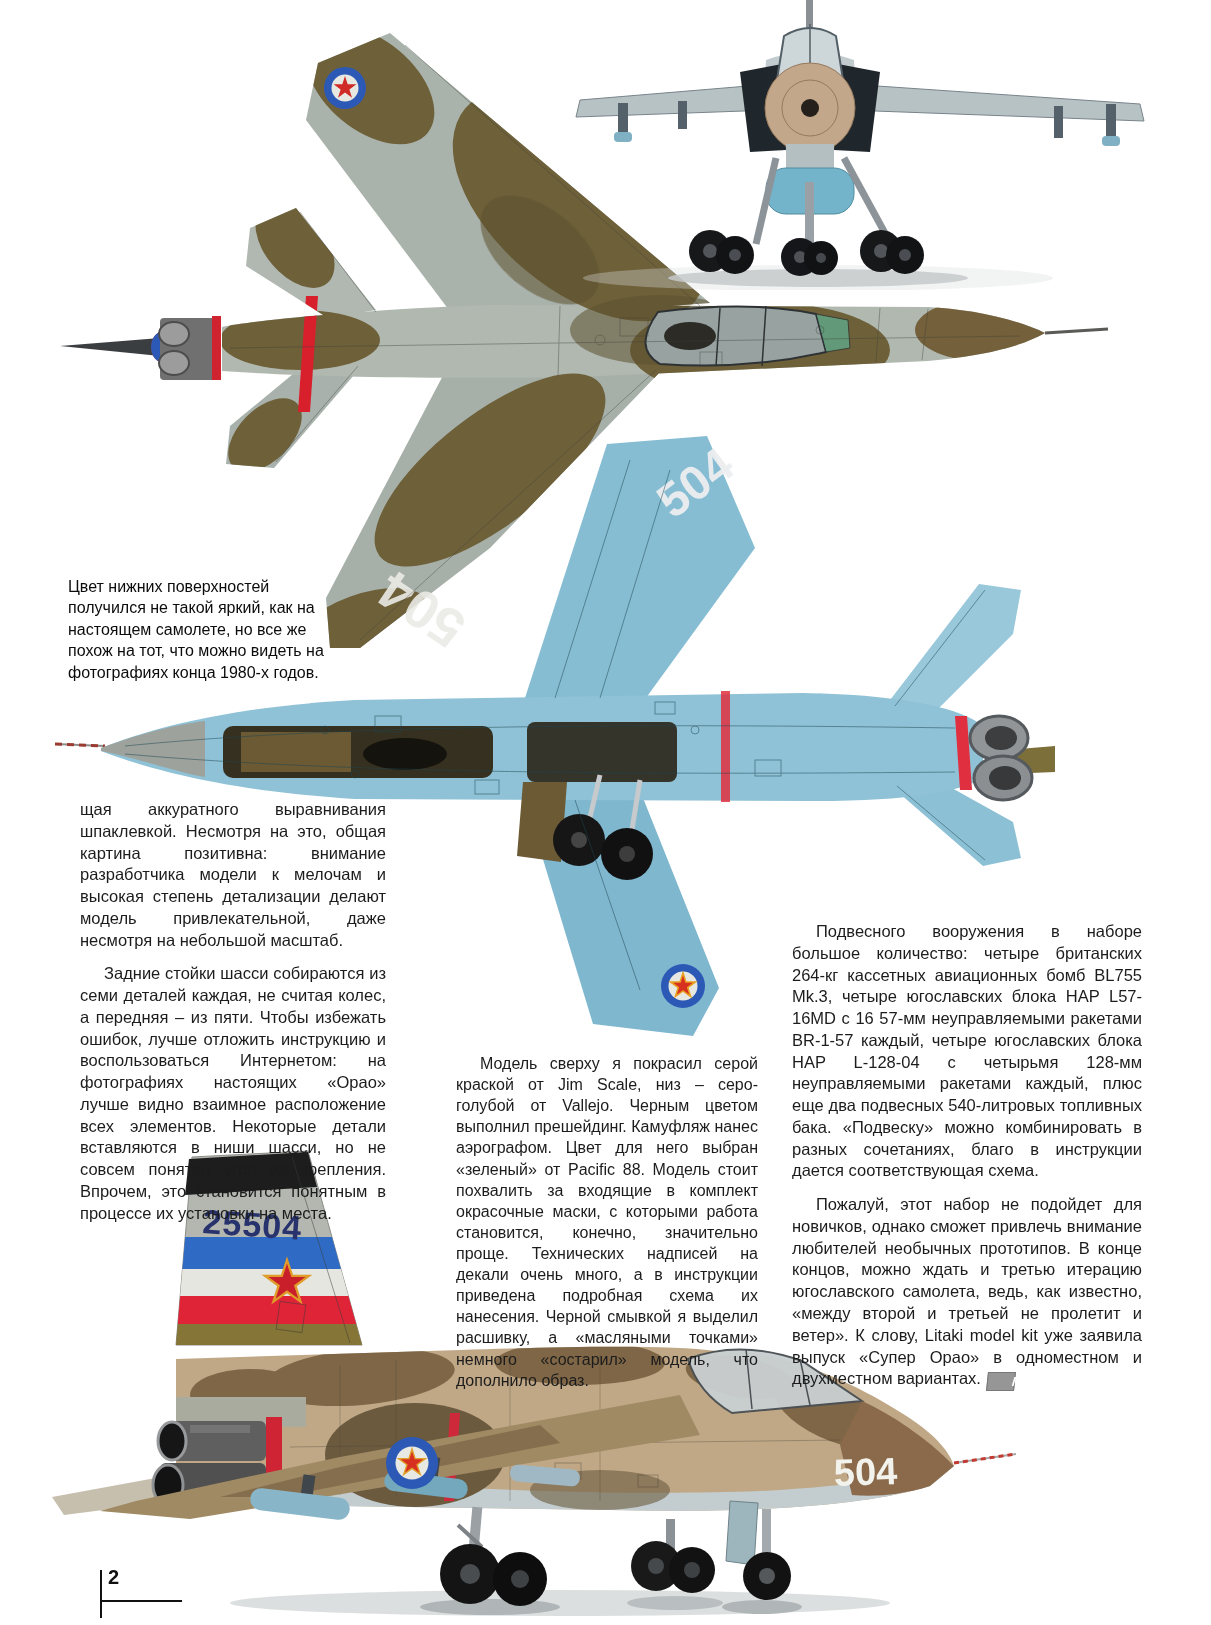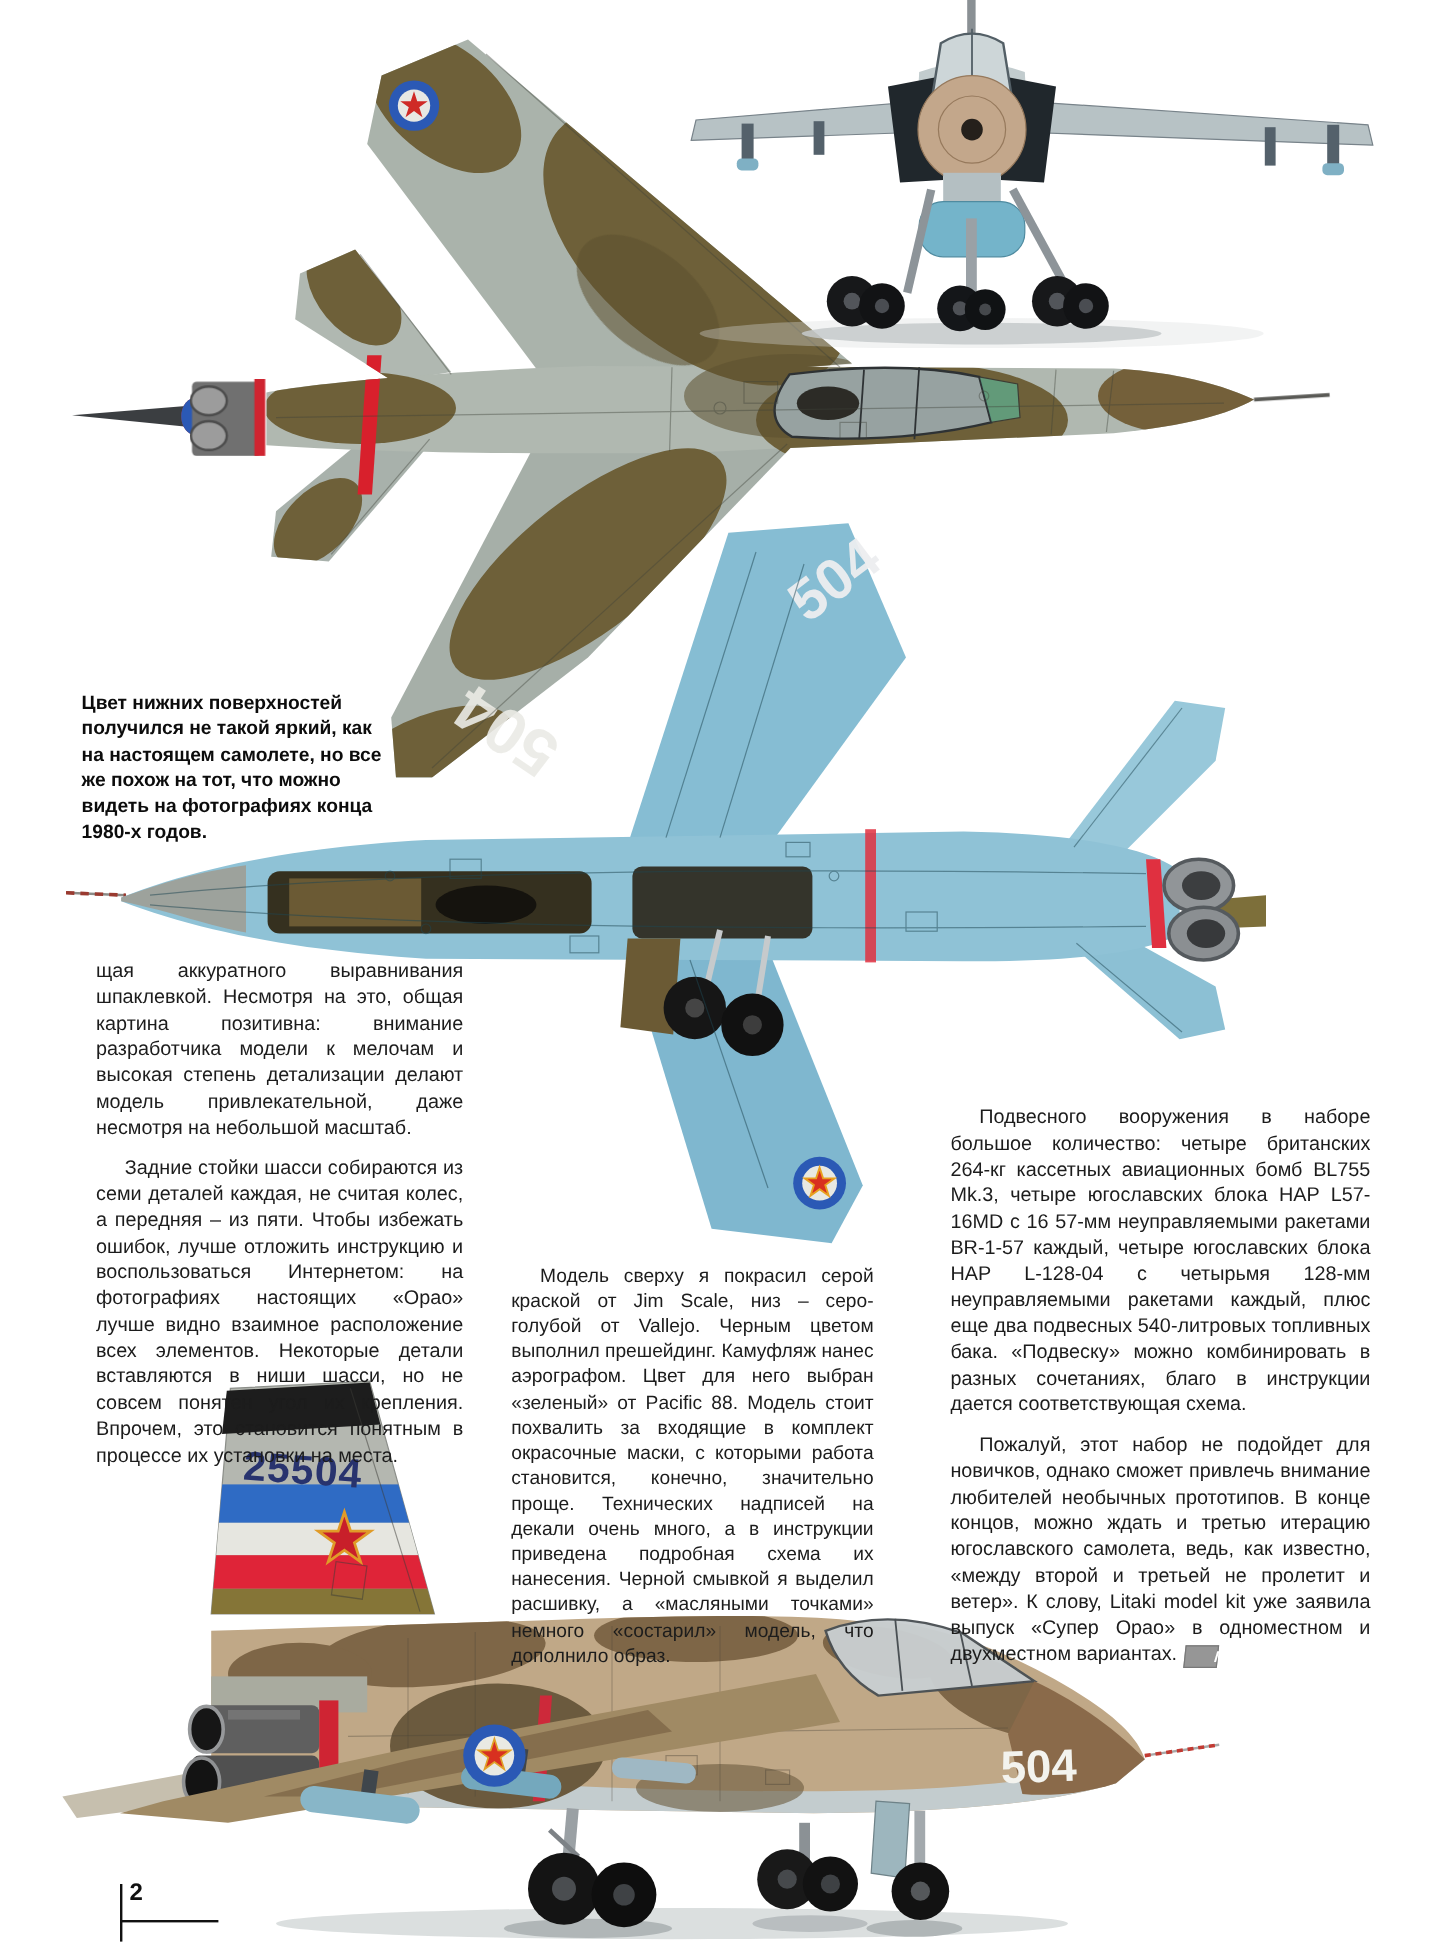--- a/index.html
+++ b/index.html
@@ -1,25 +1,25 @@
 <!DOCTYPE html>
 <html lang="ru"><head>
 <meta charset="utf-8">
 <style>
   html,body{margin:0;padding:0;background:#e9e9e9;}
   .page{position:relative;width:1211px;height:1625px;background:#fff;overflow:hidden;
         font-family:"Liberation Sans","DejaVu Sans",sans-serif;}
   .photo{position:absolute;}
   .textblock{position:absolute;z-index:5;color:#1c1c1c;}
-  .caption{left:68px;top:576px;width:262px;font-weight:bold;font-size:16px;line-height:1.34;color:#0c0c0c;}
+  .caption{left:68px;top:576px;width:262px;font-weight:normal;font-size:16px;line-height:1.34;color:#0c0c0c;}
   .col{text-align:justify;font-size:16.5px;line-height:1.32;}
   .col p{margin:12px;}
   .col p.ind{text-indent:24px;}
   #col-left{left:68px;top:787px;width:330px;}
-  #col-mid{left:414px;top:1041px;width:326px;font-size:16px;}
+  #col-mid{left:444px;top:1041px;width:326px;font-size:16px;}
   #col-right{left:780px;top:909px;width:374px;}
   .endmark{display:inline-block;width:26px;height:17px;background:#969696;border:1px solid #787878;
            color:#fff;font-style:italic;font-weight:bold;font-size:13px;line-height:17px;
            text-align:center;margin-left:6px;vertical-align:-2px;transform:skewX(-6deg);}
   .footer-tick{position:absolute;left:100px;top:1570px;width:2px;height:48px;background:#111;z-index:6;}
   .footer-num{position:absolute;left:108px;top:1566px;font-size:20px;font-weight:600;color:#111;z-index:6;}
   .footer-rule{position:absolute;left:100px;top:1600px;width:82px;height:2px;background:#111;z-index:6;}
   .footer-issue{position:absolute;left:192px;top:1676px;font-size:13px;font-weight:normal;color:#111;z-index:6;
                 letter-spacing:0.3px;padding-left:28px;}
   svg text{font-family:"Liberation Sans","DejaVu Sans",sans-serif;}

